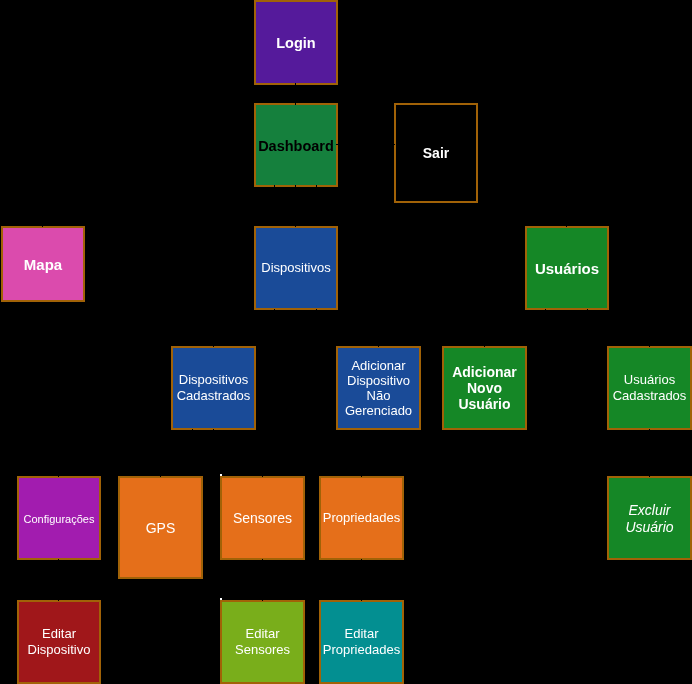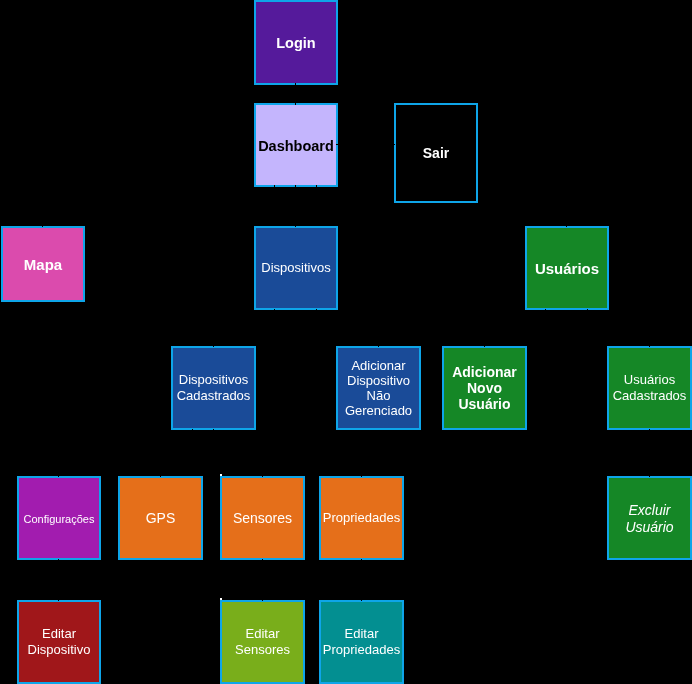--- a/index.html
+++ b/index.html
@@ -21,21 +21,21 @@
     left: 0;
     top: 0;
     width: 692px;
     height: 684px;
     pointer-events: none;
     z-index: 5;
   }
   .node {
     position: absolute;
     box-sizing: border-box;
-    border: 2px solid #0ea5e9;
+    border: 2px solid #a16207;
     display: flex;
     align-items: center;
     justify-content: center;
     text-align: center;
     overflow: visible;
   }
   .node-label {
     display: block;
     width: 100%;
     white-space: pre-line;
@@ -65,21 +65,21 @@
       <path d="M649.5,429 L649.5,477" fill="none" stroke="#000000" stroke-width="1" shape-rendering="crispEdges"></path>
       <path d="M58.5,559 L58.5,601" fill="none" stroke="#000000" stroke-width="1" shape-rendering="crispEdges"></path>
       <path d="M262.5,559 L262.5,601" fill="none" stroke="#000000" stroke-width="1" shape-rendering="crispEdges"></path>
       <path d="M361.5,559 L361.5,601" fill="none" stroke="#000000" stroke-width="1" shape-rendering="crispEdges"></path>
       <rect x="220" y="474" width="2" height="2" fill="#FFFFFF" shape-rendering="crispEdges"></rect>
       <rect x="220" y="598" width="2" height="2" fill="#FFFFFF" shape-rendering="crispEdges"></rect>
     </svg>
 <div class="node" style="left: 254px; top: 0px; width: 84px; height: 85px; background: rgb(85, 26, 155);">
       <span class="node-label" style="color: rgb(255, 255, 255); font-size: 14.5px; line-height: 16px; font-weight: 700;">Login</span>
     </div>
-    <div class="node" style="left: 254px; top: 103px; width: 84px; height: 84px; background: #c4b5fd;">
+    <div class="node" style="left: 254px; top: 103px; width: 84px; height: 84px; background: #15803d;">
       <span class="node-label" style="color: rgb(0, 0, 0); font-size: 14.5px; line-height: 16px; font-weight: 700; position: relative; top: 1px;">Dashboard</span>
     </div>
     <div class="node" style="left: 394px; top: 103px; width: 84px; height: 100px; background: rgb(0, 0, 0);">
       <span class="node-label" style="color: rgb(255, 255, 255); font-size: 14px; line-height: 16px; font-weight: 700;">Sair</span>
     </div>
     <div class="node" style="left: 1px; top: 226px; width: 84px; height: 76px; background: rgb(219, 75, 173);">
       <span class="node-label" style="color: rgb(255, 255, 255); font-size: 15px; line-height: 17px; font-weight: 700;">Mapa</span>
     </div>
     <div class="node" style="left: 254px; top: 226px; width: 84px; height: 84px; background: rgb(26, 75, 152);">
       <span class="node-label" style="color: rgb(255, 255, 255); font-size: 13px; line-height: 15px; font-weight: 400; position: relative; top: -1px;">Dispositivos</span>
@@ -102,21 +102,21 @@
 Novo
 Usuário</span>
     </div>
     <div class="node" style="left: 607px; top: 346px; width: 85px; height: 84px; background: rgb(21, 135, 38);">
       <span class="node-label" style="color: rgb(255, 255, 255); font-size: 13px; line-height: 16px; font-weight: 400;">Usuários
 Cadastrados</span>
     </div>
     <div class="node" style="left: 17px; top: 476px; width: 84px; height: 84px; background: #a21caf;">
       <span class="node-label" style="color: rgb(255, 255, 255); font-size: 11px; line-height: 13px; font-weight: 400; position: relative; top: 1px;">Configurações</span>
     </div>
-    <div class="node" style="left: 118px; top: 476px; width: 85px; height: 84px; background: rgb(229, 111, 26);">
+    <div class="node" style="left: 118px; top: 476px; width: 85px; height: 103px; background: rgb(229, 111, 26);">
       <span class="node-label" style="color: rgb(255, 255, 255); font-size: 14px; line-height: 16px; font-weight: 400;">GPS</span>
     </div>
     <div class="node" style="left: 220px; top: 476px; width: 85px; height: 84px; background: rgb(229, 111, 26);">
       <span class="node-label" style="color: rgb(255, 255, 255); font-size: 14px; line-height: 16px; font-weight: 400;">Sensores</span>
     </div>
     <div class="node" style="left: 319px; top: 476px; width: 85px; height: 84px; background: rgb(229, 111, 26);">
       <span class="node-label" style="color: rgb(255, 255, 255); font-size: 13px; line-height: 15px; font-weight: 400; position: relative; top: -1px;">Propriedades</span>
     </div>
     <div class="node" style="left: 607px; top: 476px; width: 85px; height: 84px; background: rgb(21, 135, 38);">
       <span class="node-label" style="color: rgb(255, 255, 255); font-size: 14px; line-height: 17px; font-weight: 400; position: relative; top: 1px; font-style: italic;">Excluir

